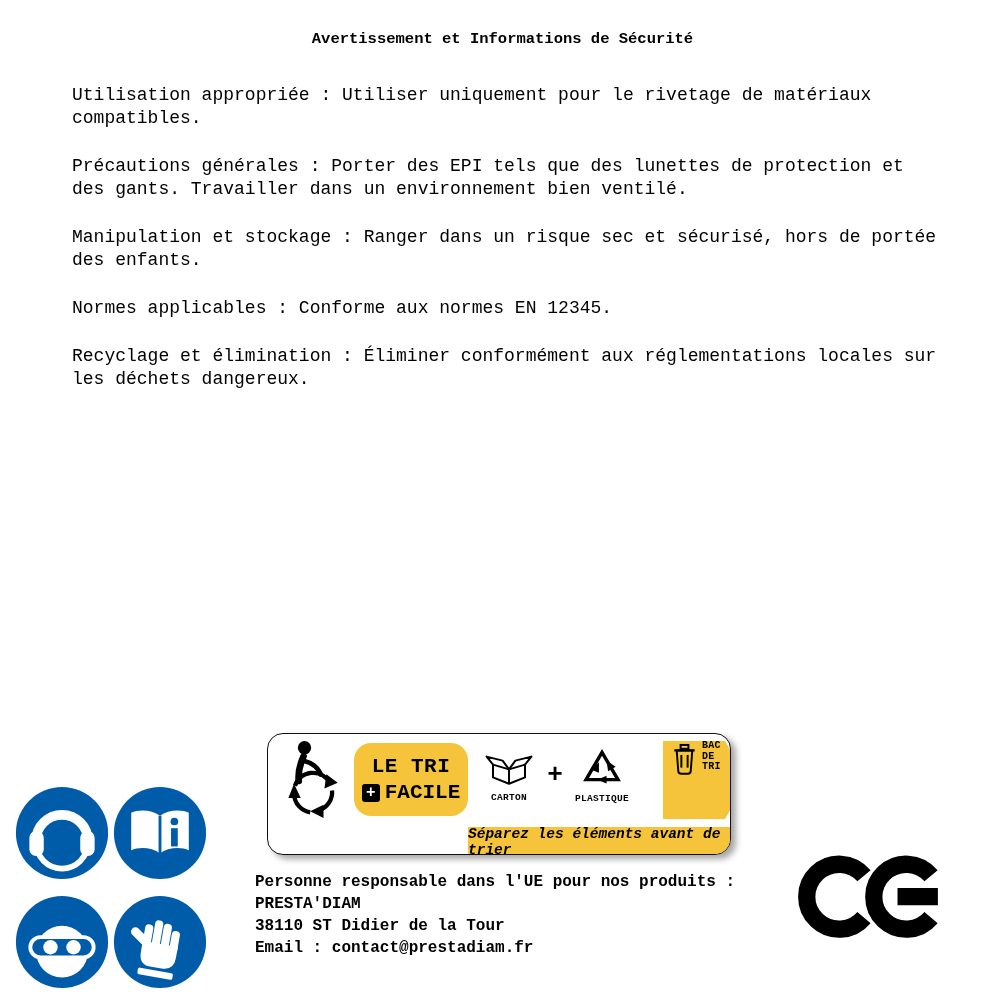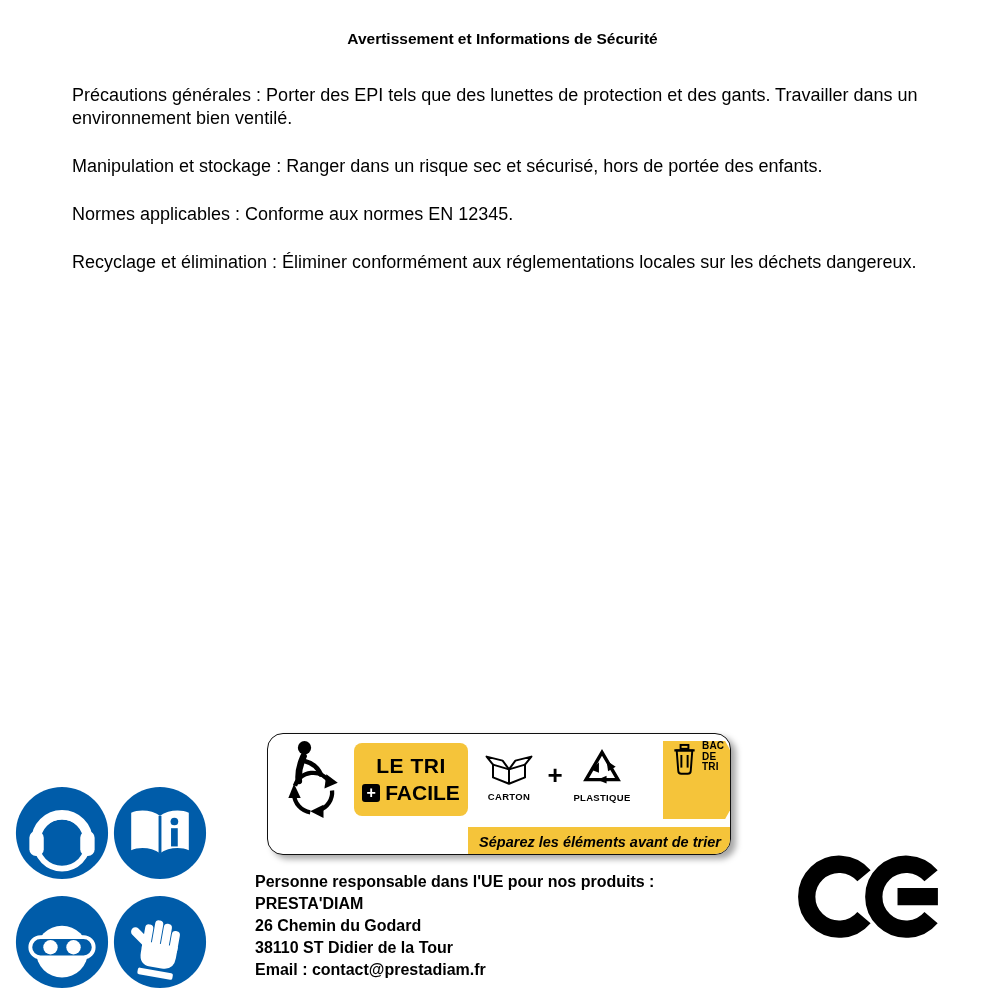--- a/index.html
+++ b/index.html
@@ -1,33 +1,33 @@
 <!DOCTYPE html>
 <html><head>
 <meta charset="utf-8">
 <style>
   * { box-sizing: border-box; margin: 0; padding: 0; }
   html, body { background: #ffffff; }
   .page {
     position: relative; width: 1005px; height: 1005px; background: #fff;
-    font-family: Liberation Sans, sans-serif; color: #000; overflow: hidden;
+    font-family: Liberation Mono, monospace; color: #000; overflow: hidden;
   }
   .title { position: absolute; top: 30px; left: 0; width: 100%; text-align: center; font-size: 15.5px; font-weight: bold; }
   .paragraphs { position: absolute; top: 84px; left: 72px; width: 873px; font-size: 18px; line-height: 23px; }
   .paragraphs p { margin: 0 0 25px 0; }
 
   .fr-label { position: absolute; left: 268px; top: 749px; font-size: 19px; font-weight: bold; }
 
   .tri-banner {
     position: absolute; left: 267px; top: 733px; width: 464px; height: 122px; background: #fff;
     border: 1.5px solid #111; border-radius: 16px; box-shadow: 5px 4px 6px rgba(0,0,0,.35); overflow: hidden;
   }
   .triman { position: absolute; left: 8px; top: 4px; width: 76px; height: 84px; }
   .tri-headline {
-    position: absolute; left: 86px; top: 9px; width: 114px; height: 73px; background: #F5C43A; border-radius: 8px;
+    position: absolute; left: 86px; top: 9px; width: 114px; height: 73px; background: #F5C43A; border-radius: 17px;
     display: flex; flex-direction: column; align-items: center; justify-content: center; gap: 3px;
   }
   .tri-l1 { font-size: 21px; font-weight: 800; letter-spacing: .5px; }
   .tri-l2 { display: flex; align-items: center; gap: 5px; font-size: 21px; font-weight: 800; }
   .plus-badge {
     width: 18px; height: 18px; background: #000; color: #fff; border-radius: 3px;
     display: flex; align-items: center; justify-content: center; font-size: 16px; font-weight: 800; line-height: 1;
   }
   .material { position: absolute; top: 13px; text-align: center; }
   .material-carton { left: 206px; width: 70px; }
@@ -55,20 +55,21 @@
   .ce-wrap svg { display: block; width: 150px; height: auto; }
 </style>
 </head>
 <body>
 
 <div class="page">
 
   <h1 class="title">Avertissement et Informations de Sécurité</h1>
 
   <div class="paragraphs">
+    <p>Utilisation appropriée : Utiliser uniquement pour le rivetage de matériaux compatibles.</p>
     <p>Précautions générales : Porter des EPI tels que des lunettes de protection et des gants. Travailler dans un environnement bien ventilé.</p>
     <p>Manipulation et stockage : Ranger dans un risque sec et sécurisé, hors de portée des enfants.</p>
     <p>Normes applicables : Conforme aux normes EN 12345.</p>
     <p>Recyclage et élimination : Éliminer conformément aux réglementations locales sur les déchets dangereux.</p>
   </div>
 
   <div class="fr-label">FR</div>
 
   <div class="tri-banner">
 
@@ -134,21 +135,20 @@
         <div>TRI</div>
       </div>
     </div>
 
     <div class="tagline">Séparez les éléments avant de trier</div>
   </div>
 
   <div class="responsible">
     <div>Personne responsable dans l'UE pour nos produits :</div>
     <div>PRESTA'DIAM</div>
-    <div>26 Chemin du Godard</div>
     <div>38110 ST Didier de la Tour</div>
     <div>Email : contact@prestadiam.fr</div>
   </div>
 
   <div class="icon-grid">
 
     <div class="m-icon">
       <svg viewBox="0 0 100 100" aria-hidden="true">
         <circle cx="50" cy="50" r="48" fill="#005CA9"></circle>
         <circle cx="50" cy="60" r="27" fill="none" stroke="#fff" stroke-width="6"></circle>

